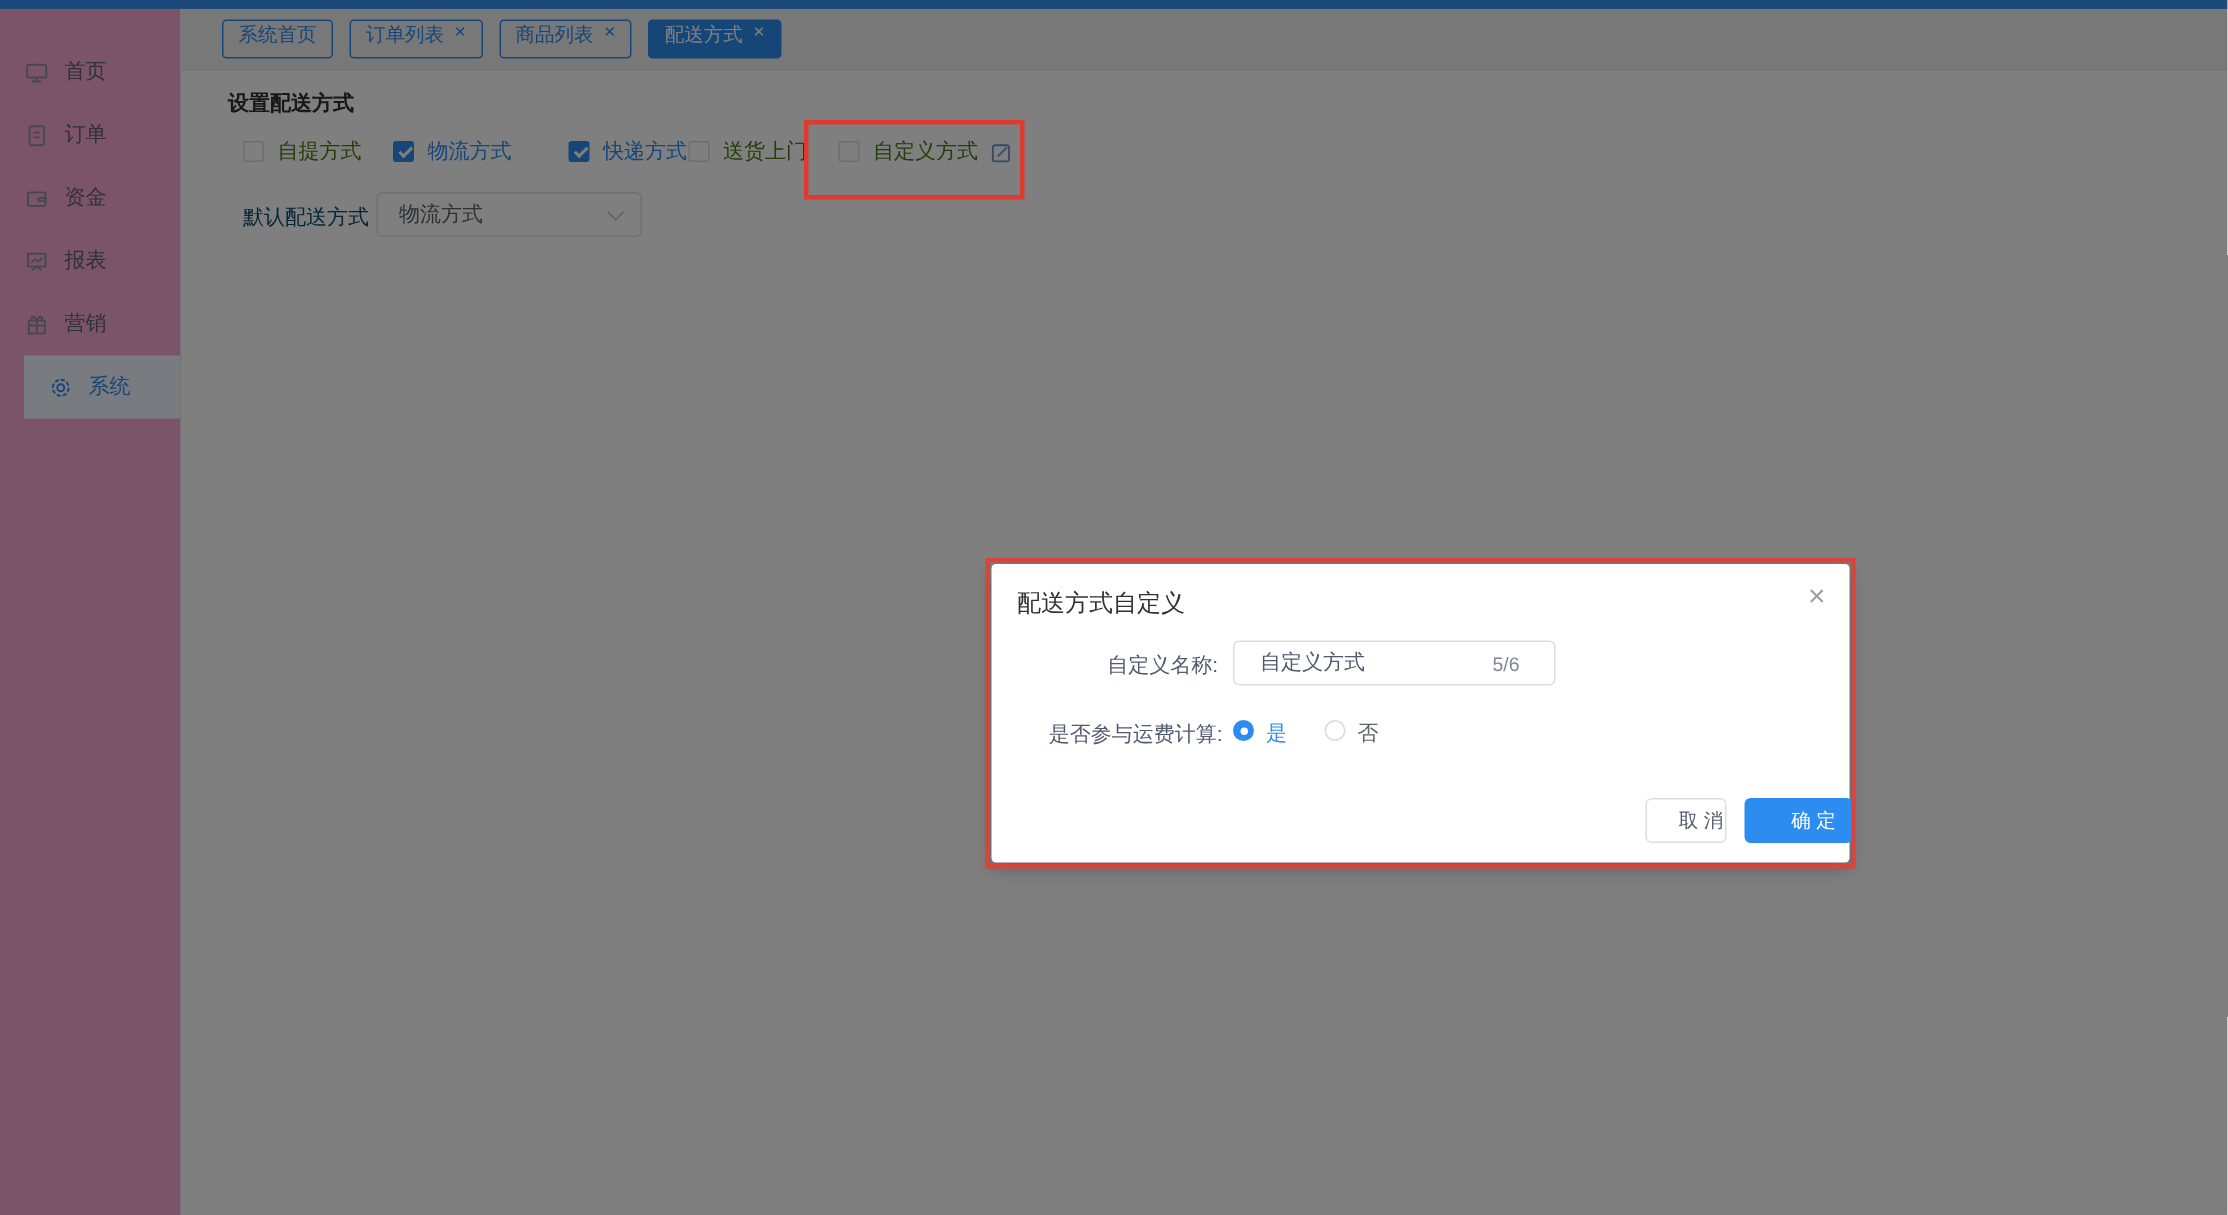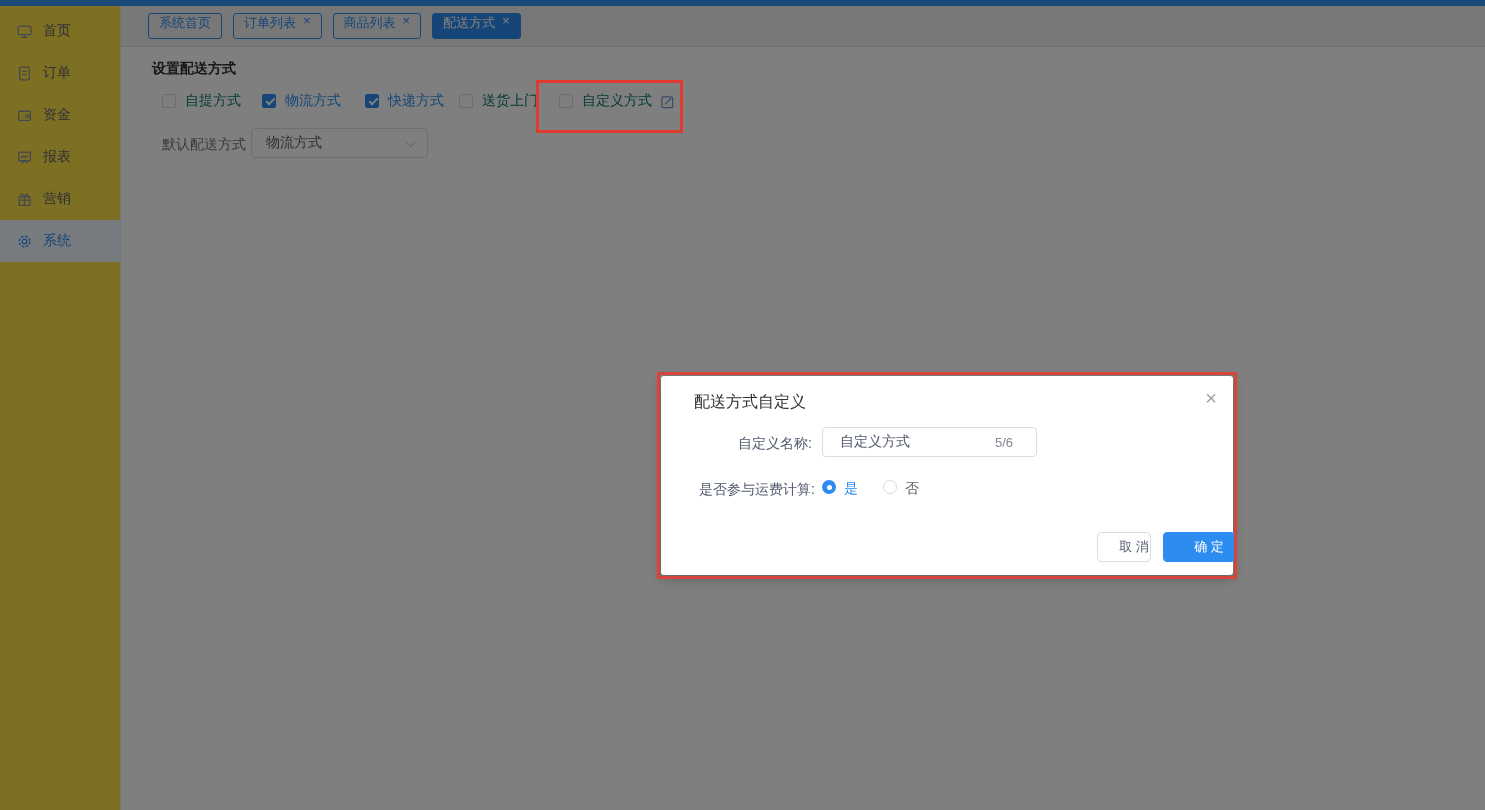--- a/index.html
+++ b/index.html
@@ -4,65 +4,65 @@
 <style>
   * { margin:0; padding:0; box-sizing:border-box; }
   html,body { width:1485px; height:810px; overflow:hidden;
     font-family:"Liberation Sans", sans-serif; background:#fff; }
   .stage { position:relative; width:1485px; height:810px; }
 
   
   .topbar { position:absolute; left:0; top:0; width:1485px; height:6px; background:#3793f5; z-index:1; }
 
   
-  .sidebar { position:absolute; left:0; top:6px; bottom:0; width:121px; background:#fde047;
-    border-right:1px solid #e6e8eb; z-index:1; padding-top:4px;text-align:right; }
+  .sidebar { position:absolute; left:0; top:6px; bottom:0; width:121px; background:#f9a8d4;
+    border-right:1px solid #e6e8eb; z-index:1; padding-top:21px;text-align:right; }
   .side-item { height:42px; display:flex; align-items:center; padding-left:16px;
     color:#5c6370; font-size:14px; cursor:pointer; }
   .side-item .icn { width:17px; height:17px; margin-right:10px; color:#8a909c; display:flex; align-items:center; }
-  .side-item.active { color:#2d8cf0; background:#f0f7ff; }
+  .side-item.active { color:#2d8cf0; background:#f0f7ff;margin-left:16px; }
   .side-item.active .icn { color:#2d8cf0; }
   .icn svg { width:17px; height:17px; }
 
   
   .main { position:absolute; left:121px; top:6px; right:0; bottom:0; background:#fff; z-index:1; }
   .tabbar { height:41px; background:#f0f0f0; border-bottom:1px solid #e2e2e2;
     display:flex; align-items:center; padding-left:27px; gap:11px; }
   .tab { height:26px; display:flex; align-items:flex-start; padding:0 10px; font-size:13px;
     border:1px solid #2d8cf0; border-radius:3px; color:#2d8cf0; cursor:pointer; background:transparent; }
   .tab .tab-close { margin-left:7px; font-size:13px; line-height:1; }
   .tab.active { background:#2d8cf0; color:#fff; }
 
   .content { position:relative; height:762px; background:#fff; }
   .section-title { position:absolute; left:31px; top:13px; font-size:14px; font-weight:bold; color:#303133; }
 
   .cb-item { position:absolute; top:44px; height:20px; display:flex; align-items:center; cursor:pointer; }
   .cb-box { width:14px; height:14px; border:1px solid #d7dae0; border-radius:2px; background:#fff; position:relative; }
   .cb-box.checked { background:#2d8cf0; border-color:#2d8cf0; }
   .cb-box.checked::after { content:""; position:absolute; left:3px; top:3px; width:7px; height:3px;
     border-left:2px solid #fff; border-bottom:2px solid #fff; transform:rotate(-45deg); }
-  .cb-label { margin-left:9px; font-size:14px; color:#0f766e; }
+  .cb-label { margin-left:9px; font-size:14px; color:#4d7c0f; }
   .cb-item.checked .cb-label { color:#2d8cf0; }
   .edit-icn { margin-left:8px; color:#6d95c5; display:flex; }
   .edit-icn svg { width:15px; height:15px; }
 
-  .default-label { position:absolute; left:41px; top:89px; font-size:14px; color:#737373; }
+  .default-label { position:absolute; left:41px; top:89px; font-size:14px; color:#0c4a6e; }
   .select { position:absolute; left:130px; top:81px; width:177px; height:30px; background:#fff;
     border:1px solid #dcdfe6; border-radius:4px; display:flex; align-items:center; padding:0 14px; cursor:pointer; }
   .select-value { font-size:14px; color:#606266; flex:1; }
   .chevron { width:8px; height:8px; border-right:1.5px solid #c0c4cc; border-bottom:1.5px solid #c0c4cc;
     transform:rotate(45deg) translateY(-2px); }
 
   
   .backdrop { position:absolute; inset:0; background:rgba(0,0,0,0.5); z-index:10; }
 
   
   .modal { position:absolute; left:661px; top:376px; width:572px; height:199px; background:#fff;
     border-radius:3px; z-index:20; box-shadow:0 4px 12px rgba(0,0,0,.25); }
-  .modal-title { position:absolute; left:33px; top:16px; font-size:16px; color:#303133;text-align:right; }
+  .modal-title { position:absolute; left:17px; top:16px; font-size:16px; color:#303133;text-align:right; }
   .modal-close { position:absolute; right:16px; top:12px; font-size:20px; color:#9aa0a8; cursor:pointer; line-height:1; }
   .frm-label { position:absolute; text-align:right; font-size:14px; color:#515a6e; }
   .lbl-name { left:0; top:59px; width:151px; }
   .lbl-freight { left:0; top:105px; width:154px; }
   .name-input { position:absolute; left:161px; top:51px; width:215px; height:30px;
     border:1px solid #dcdee2; border-radius:4px; background:#fff; padding:0 38px 0 17px;
     font-size:14px; color:#515a6e; font-family:"Liberation Sans",sans-serif; }
   .char-counter { position:absolute; left:334px; top:59px; font-size:13px; color:#808695; }
   .radio { position:absolute; top:104px; width:14px; height:14px; border-radius:50%; cursor:pointer; }
   .radio.on { background:#2d8cf0; }
@@ -172,21 +172,21 @@
       <div class="section-title">设置配送方式</div>
 
       <div class="cb-item" style="left:41px">
         <span class="cb-box"></span>
         <span class="cb-label">自提方式</span>
       </div>
       <div class="cb-item checked" style="left:141px">
         <span class="cb-box checked"></span>
         <span class="cb-label">物流方式</span>
       </div>
-      <div class="cb-item checked" style="left:244px">
+      <div class="cb-item checked" style="left:258px">
         <span class="cb-box checked"></span>
         <span class="cb-label">快递方式</span>
       </div>
       <div class="cb-item" style="left:338px">
         <span class="cb-box"></span>
         <span class="cb-label">送货上门</span>
       </div>
       <div class="cb-item" style="left:438px">
         <span class="cb-box"></span>
         <span class="cb-label">自定义方式</span>

